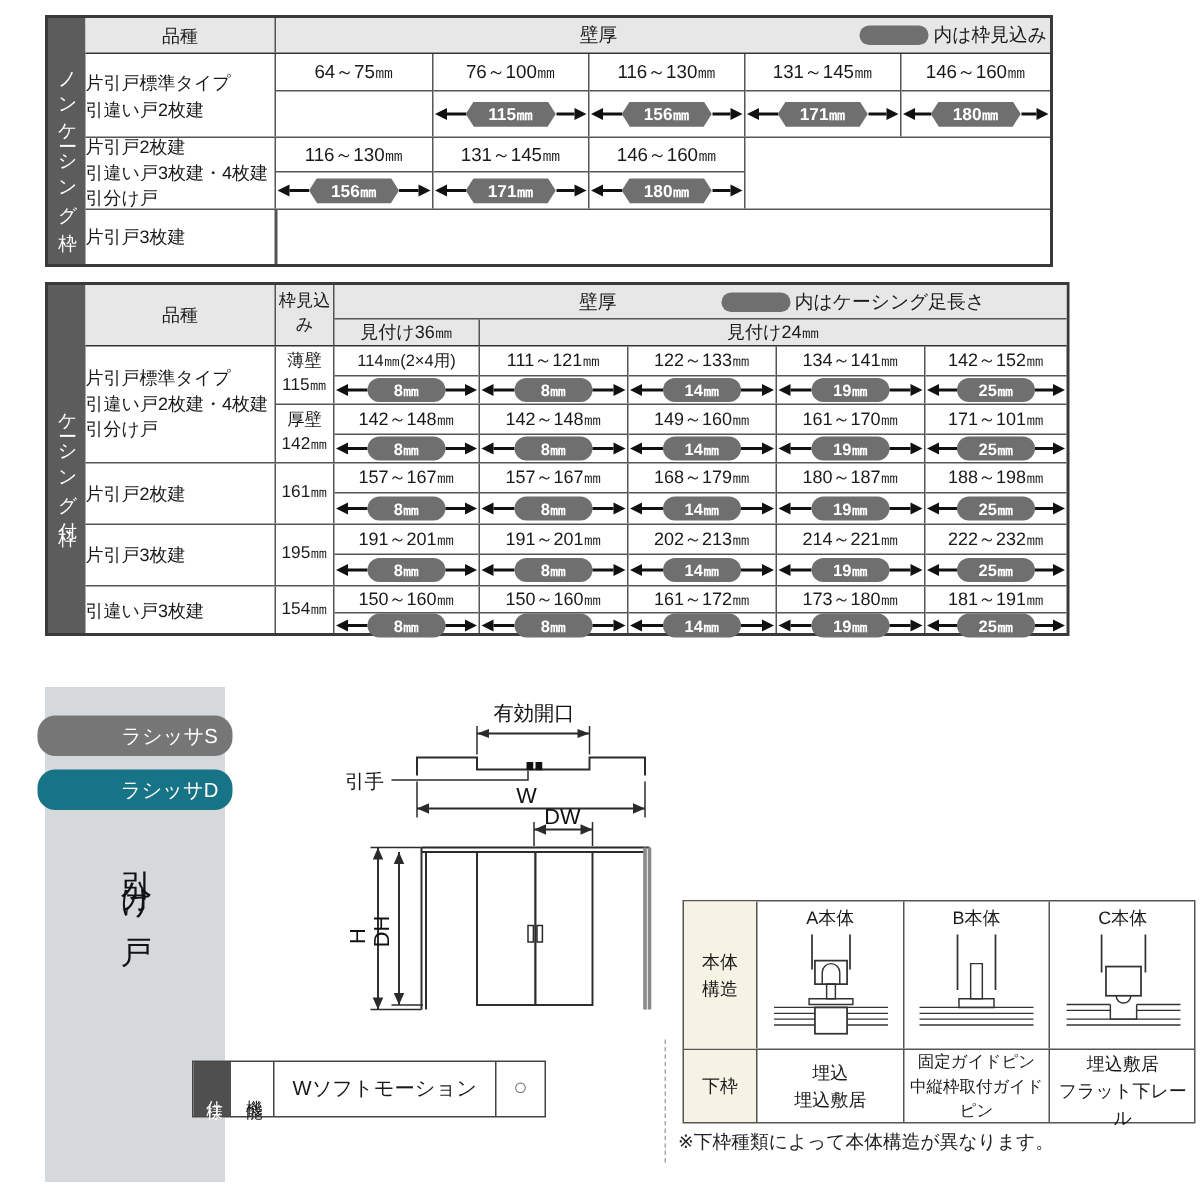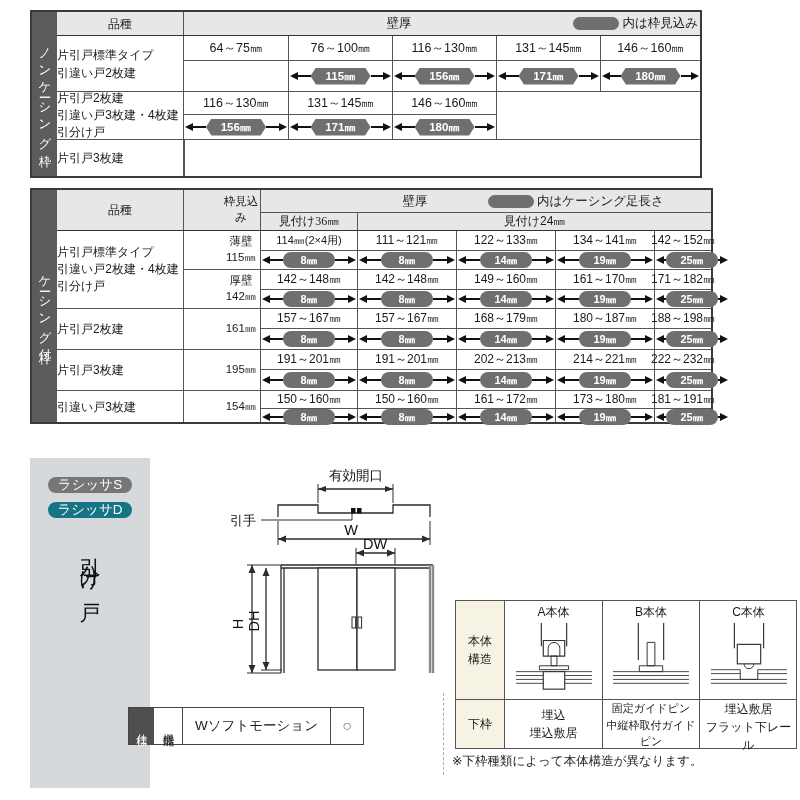--- a/index.html
+++ b/index.html
@@ -42,38 +42,38 @@
   .t1 .wallhdr{flex:1;display:flex;align-items:center;font-size:12.5px;}
   .c104{width:104px;flex:none;}
   .r1{height:55px;} .r1 .rng{height:24px;}
   .r2{height:47px;} .r2 .rng{height:22px;}
   .r3{flex:1;} .r3 .rng{height:21px;}
   
   .t2{left:30px;top:188px;width:683px;height:236px;}
   .t2 .hdr{display:flex;height:40px;flex:none;}
   .wcol{width:39px;flex:none;border-right:1px solid #555;display:flex;align-items:center;
         justify-content:center;font-size:11.5px;text-align:center;line-height:1.35;
-        white-space:pre-line;box-sizing:border-box;margin-left:38px;}
+        white-space:pre-line;box-sizing:border-box;}
   .whdr{flex:1;display:flex;flex-direction:column;min-width:0;}
   .whdr-top{height:22px;display:flex;align-items:center;font-size:12.5px;border-bottom:1px solid #555;}
   .whdr-sub{flex:1;display:flex;font-size:12px;}
-  .s36{width:96px;flex:none;display:flex;align-items:center;justify-content:center;font-family:Liberation Serif, serif;}
+  .s36{width:96px;flex:none;display:flex;align-items:center;justify-content:center;}
   .s24{flex:1;display:flex;align-items:center;justify-content:center;border-left:1px solid #555;}
   .c36{width:96px;flex:none;}
   .c24{width:99px;flex:none;}
   .t2 .rng{height:19px;font-size:12px;}
   .group{flex:1;display:flex;flex-direction:column;min-width:0;}
   .subrow{display:flex;height:38px;}
   .subrow+.subrow{border-top:1px solid #555;}
   .tr{height:40px;}
   
   .panel{position:absolute;left:30px;top:458px;width:120px;height:330px;background:#d5d9db;
          display:flex;flex-direction:column;align-items:center;}
-  .badge{width:84px;height:16px;border-radius:12px;color:#fff;font-size:13.5px;
-         display:flex;align-items:center;justify-content:center;flex:none;}
+  .badge{width:84px;height:27px;border-radius:12px;color:#fff;font-size:13.5px;
+         display:flex;align-items:center;justify-content:center;flex:none;padding-left:46px;}
   .b1{background:#767676;margin-top:19px;}
   .b2{background:#177487;margin-top:9px;}
   .vtitle{writing-mode:vertical-rl;font-size:21px;letter-spacing:7px;margin-top:24px;color:#111;}
   .diagram{position:absolute;left:225px;top:458px;}
   .spec{position:absolute;left:128px;top:707px;height:36px;display:flex;border:1.5px solid #444;
         box-sizing:content-box;background:#fff;}
   .sg{width:25px;background:#4f4f4f;color:#fff;writing-mode:vertical-rl;font-size:11px;
       display:flex;align-items:center;justify-content:center;letter-spacing:1px;}
   .sf{width:28px;writing-mode:vertical-rl;font-size:11px;border-right:1.5px solid #444;
       display:flex;align-items:center;justify-content:center;letter-spacing:1px;}
@@ -333,21 +333,21 @@
               <div class="rng">161～170㎜</div>
               <div class="arw">
                   <i class="al"></i>
                   <i class="ln"></i>
                   <b class="cap pill">19㎜</b>
                   <i class="ln"></i>
                   <i class="ar"></i>
                 </div>
             </div>
             <div class="cell" style="flex:1">
-              <div class="rng">171～182㎜</div>
+              <div class="rng">171～101㎜</div>
               <div class="arw">
                   <i class="al"></i>
                   <i class="ln"></i>
                   <b class="cap pill">25㎜</b>
                   <i class="ln"></i>
                   <i class="ar"></i>
                 </div>
             </div>
           </div>
         </div>

